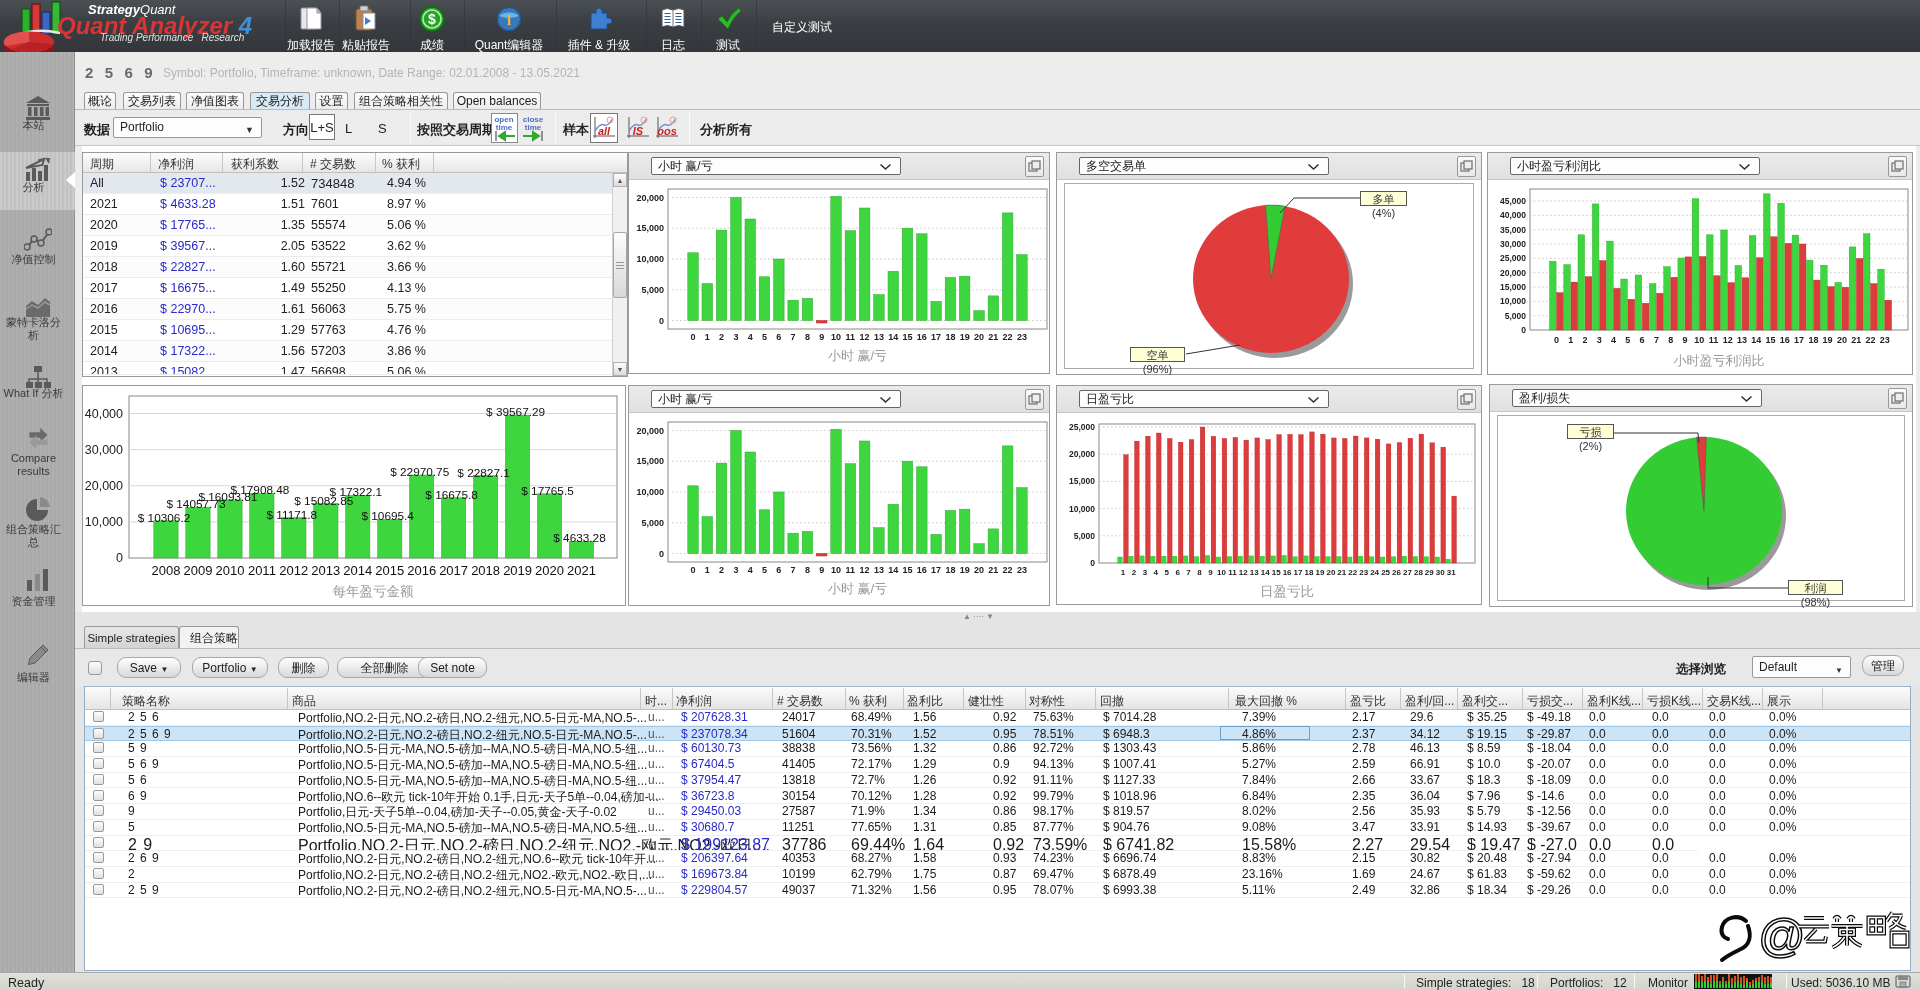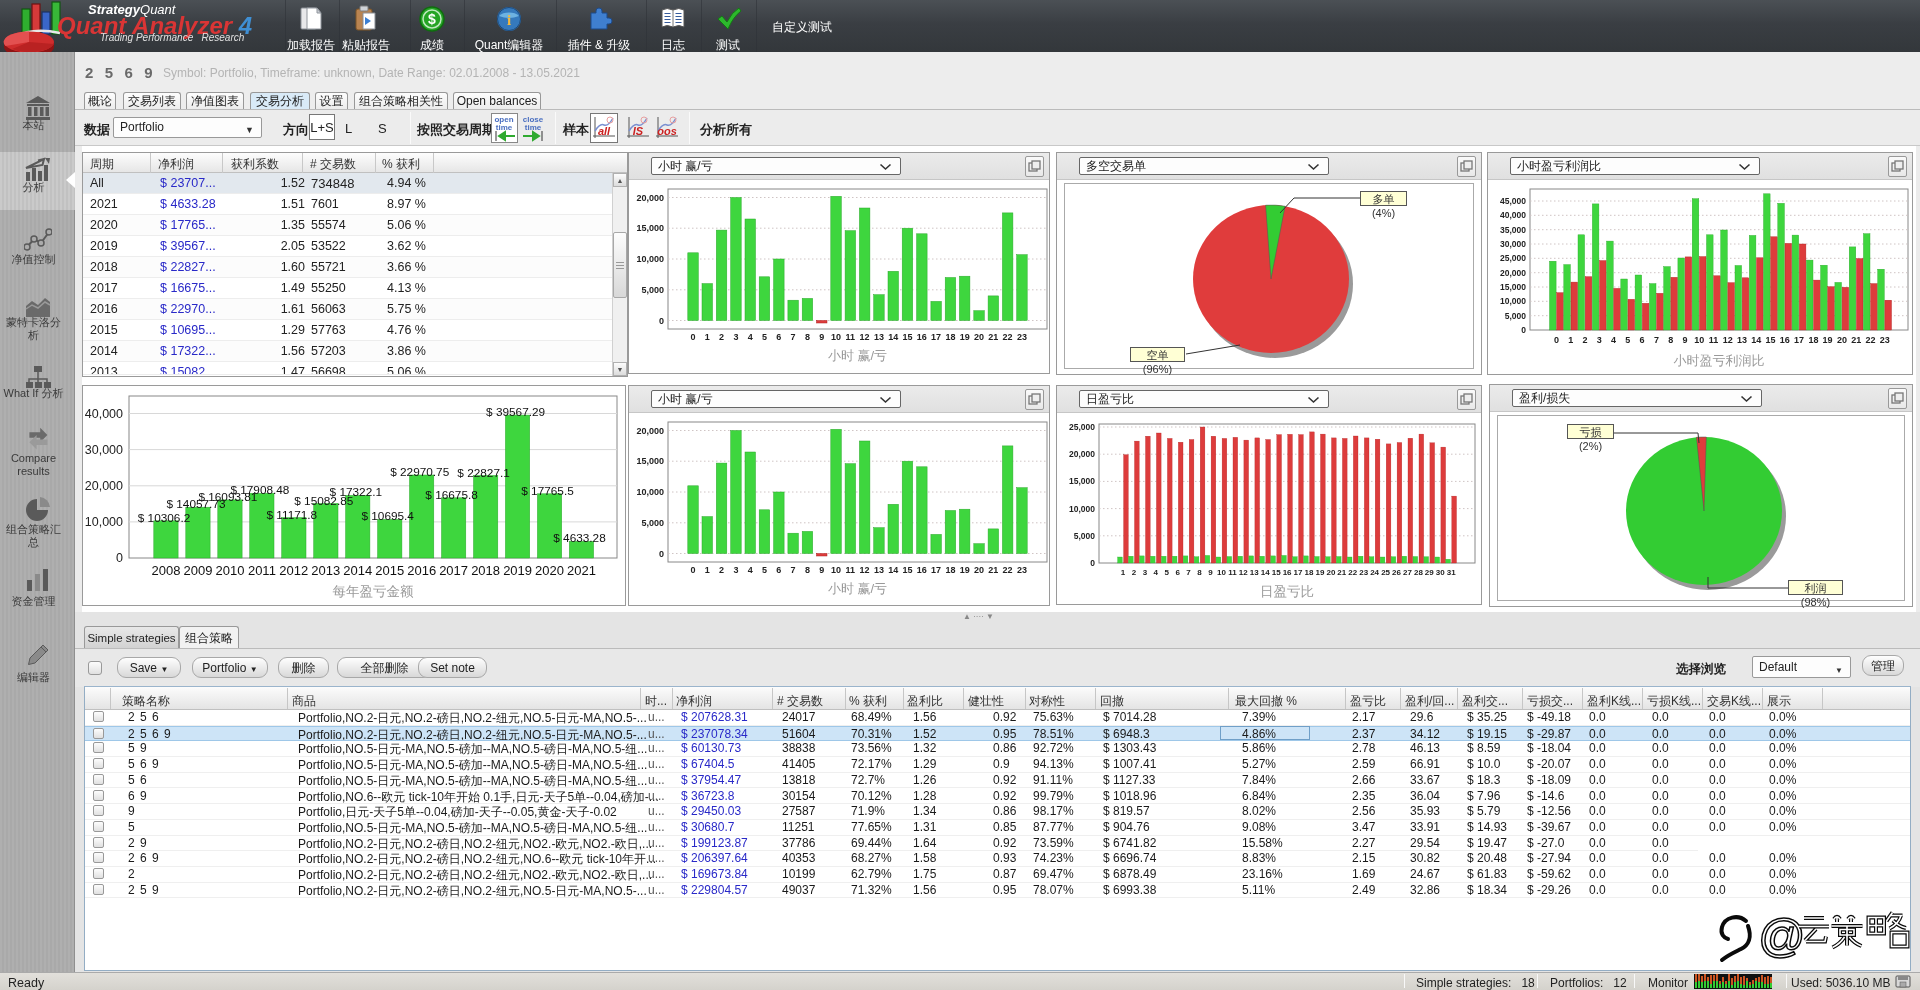--- a/index.html
+++ b/index.html
@@ -743,21 +743,21 @@
     <rect x="383.9" y="33.1" width="4.7" height="115.9" fill="#dd3c3c" stroke="#b02020" stroke-width="0.3"></rect>
     <text x="383.3" y="161.0" font-size="8" font-weight="bold" fill="#222" text-anchor="middle">30</text>
     <rect x="388.8" y="145.2" width="4.7" height="3.8" fill="#3ed63e" stroke="#2aa82a" stroke-width="0.3"></rect>
     <rect x="394.8" y="82.1" width="4.7" height="66.9" fill="#dd3c3c" stroke="#b02020" stroke-width="0.3"></rect>
     <text x="394.2" y="161.0" font-size="8" font-weight="bold" fill="#222" text-anchor="middle">31</text>
     <text x="230.0" y="182.0" font-size="13.5" fill="#999" text-anchor="middle">日盈亏比</text>
   </svg>
 <div class="a" style="left:75px;top:612px;width:1845px;height:361px;background:#e4e4e4"></div>
 <div class="a" style="left:963px;top:612px;font-size:8px;color:#888">▲ ···· ▼</div>
 <div class="a" style="left:84px;top:626px;width:95px;height:22px;background:linear-gradient(#e8e8e8,#d2d2d2);border:1px solid #999;border-bottom:none;border-radius:3px 3px 0 0;font-size:11.5px;text-align:center;line-height:22px;color:#222;white-space:nowrap">Simple strategies</div>
-<div class="a" style="left:179px;top:626px;width:60px;height:22px;background:#f2f2f2;border:1px solid #999;border-bottom:none;border-radius:3px 3px 0 0;font-size:12px;text-align:center;line-height:22px;color:#222">组合策略</div>
+<div class="a" style="left:179px;top:626px;width:60px;height:22px;background:#f2f2f2;border:1px solid #999;border-bottom:none;border-radius:3px 3px 0 0;font-size:12px;text-align:right;line-height:22px;color:#222">组合策略</div>
 <div class="a" style="left:75px;top:648px;width:1845px;height:2px;background:#bbb"></div>
 <div class="a" style="left:75px;top:649px;width:1845px;height:38px;background:#e8e8e8"></div>
 <div class="a" style="left:84px;top:686px;width:1827px;height:285px;background:#fff;border:1px solid #93adc4;border-top:2px solid #9ab4cc"></div>
 <div class="a" style="left:88px;top:661px;width:14px;height:14px;background:linear-gradient(#fdfdfd,#e0e0e0);border:1px solid #999;border-radius:3px"></div>
 <div class="btn" style="left:117px;top:657px;width:64px;height:21px;line-height:20px">Save <span style="font-size:8px">▼</span></div>
 <div class="btn" style="left:192px;top:657px;width:76px;height:21px;line-height:20px">Portfolio <span style="font-size:8px">▼</span></div>
 <div class="btn" style="left:278px;top:657px;width:51px;height:21px;line-height:20px">删除</div>
 <div class="btn" style="left:337px;top:657px;width:95px;height:21px;line-height:20px">全部删除</div>
 <div class="btn" style="left:418px;top:657px;width:69px;height:21px;line-height:20px">Set note</div>
 <div class="a" style="left:1676px;top:661px;font-size:12.5px;font-weight:bold;color:#222">选择浏览</div>
@@ -972,21 +972,21 @@
 <span class="a" style="left:1157px">9.08%</span>
 <span class="a" style="left:1267px">3.47</span>
 <span class="a" style="left:1325px">33.91</span>
 <span class="a" style="left:1382px">$ 14.93</span>
 <span class="a" style="left:1442px">$ -39.67</span>
 <span class="a" style="left:1504px">0.0</span>
 <span class="a" style="left:1567px">0.0</span>
 <span class="a" style="left:1624px">0.0</span>
 <span class="a" style="left:1684px">0.0%</span>
 </div>
-<div class="a" style="left:85px;top:835.6px;width:1613px;height:15.7px;background:#fff;border-bottom:1px solid #efefef;overflow:hidden;font-size:12px;color:#1a1a1a;white-space:nowrap">
+<div class="a" style="left:85px;top:835.6px;width:1613px;height:15.7px;background:#fff;border-bottom:1px solid #efefef;overflow:hidden;font-size:16px;color:#1a1a1a;white-space:nowrap">
 <span class="a" style="left:8px;top:1px;width:11px;height:11px;background:linear-gradient(#fdfdfd,#e0e0e0);border:1px solid #999;border-radius:2px"></span>
 <span class="a" style="left:43px;letter-spacing:1px">2 9</span>
 <span class="a" style="left:213px">Portfolio,NO.2-日元,NO.2-磅日,NO.2-纽元,NO2.-欧元,NO2.-欧日,...</span>
 <span class="a" style="left:563px;color:#555">u...</span>
 <span class="a" style="left:596px;color:#2929c8">$ 199123.87</span>
 <span class="a" style="left:697px">37786</span>
 <span class="a" style="left:766px">69.44%</span>
 <span class="a" style="left:828px">1.64</span>
 <span class="a" style="left:908px">0.92</span>
 <span class="a" style="left:948px">73.59%</span>

